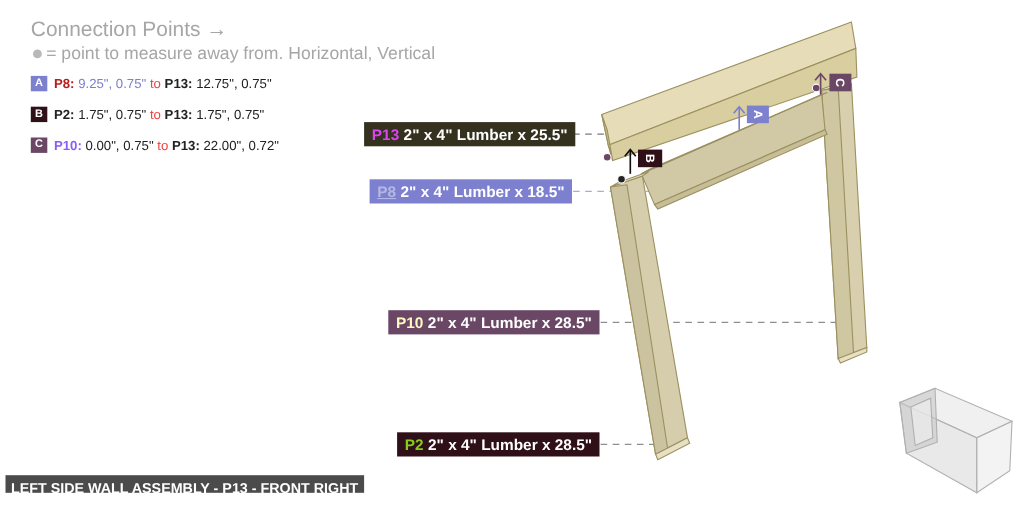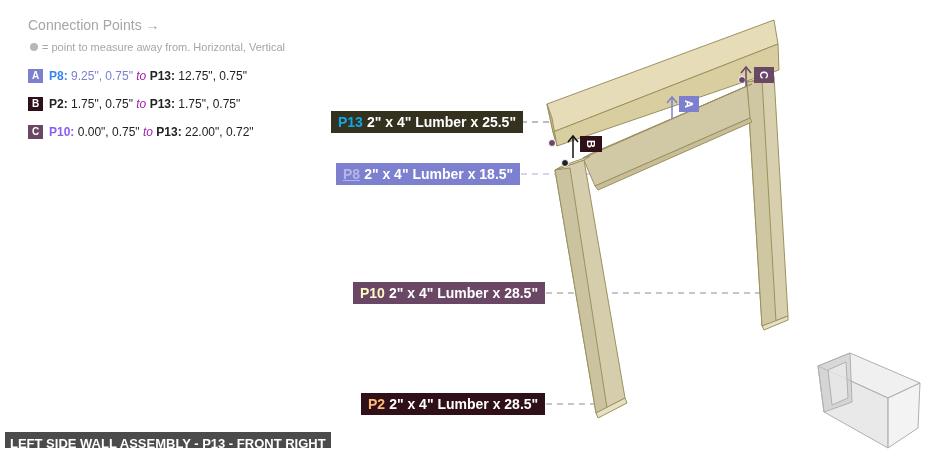--- a/index.html
+++ b/index.html
@@ -1,37 +1,37 @@
 <!DOCTYPE html>
 <html><head>
 <meta charset="utf-8">
 <style>
   html, body { margin:0; padding:0; }
   body { width:928px; height:460px; background:#ffffff; position:relative; overflow:hidden;
          font-family:"Liberation Sans", sans-serif; }
-  .legend-title { position:absolute; left:28px; top:17px; font-size:14px; color:#a6a6a6;text-align:right; }
-  .legend-note { position:absolute; left:30px; top:41px; font-size:11px; color:#a6a6a6; }
+  .legend-title { position:absolute; left:28px; top:17px; font-size:19px; color:#a6a6a6;text-align:right; }
+  .legend-note { position:absolute; left:30px; top:41px; font-size:16px; color:#a6a6a6; }
   .legend-note .dot { display:inline-block; width:8px; height:8px; border-radius:50%; background:#b8b8b8; margin-right:4px; vertical-align:middle; position:relative; top:-1px; }
   .conn-row { position:absolute; left:28px; font-size:12px; color:#222; white-space:nowrap; }
   .conn-badge { display:inline-block; width:15px; height:14px; line-height:14px; text-align:center; color:#fff; font-size:10px; font-weight:bold; margin-right:6px; vertical-align:middle; position:relative; top:-1px; }
   .conn-row b { font-weight:bold; }
-  .conn-row .to { color:#a21caf;font-style:italic; }
+  .conn-row .to { color:#ef4444; }
   .part-label { position:absolute; height:22px; line-height:22px; color:#fff; font-weight:bold; font-size:14px; padding:0 7px; white-space:nowrap; }
-  .part-label .pid { color:#0ea5e9; margin-right:4px; }
+  .part-label .pid { color:#d946ef; margin-right:4px; }
   .footer-label { position:absolute; left:5px; top:432px; height:16px; line-height:24px; padding:0 5px; background:#4b4b4b; color:#fff; font-weight:bold; font-size:13px; white-space:nowrap; }
   svg.drawing { position:absolute; left:0; top:0; }
 </style>
 </head>
 <body>
 
 <div class="legend-title">Connection Points →</div>
 <div class="legend-note"><span class="dot"></span><span>= point to measure away from. Horizontal, Vertical</span></div>
 
 <div class="conn-row" style="top:69px;">
-  <span class="conn-badge" style="background:#7c80cf;">A</span><b style="color:#3b82f6;">P8:</b> <span style="color:#7c80cf;">9.25", 0.75"</span> <span class="to">to</span> <b>P13:</b> <span>12.75", 0.75"</span>
+  <span class="conn-badge" style="background:#7c80cf;">A</span><b style="color:#b91c1c;">P8:</b> <span style="color:#7c80cf;">9.25", 0.75"</span> <span class="to">to</span> <b>P13:</b> <span>12.75", 0.75"</span>
 </div>
 <div class="conn-row" style="top:97px;">
   <span class="conn-badge" style="background:#2f1018;">B</span><b>P2:</b> <span>1.75", 0.75"</span> <span class="to">to</span> <b>P13:</b> <span>1.75", 0.75"</span>
 </div>
 <div class="conn-row" style="top:125px;">
   <span class="conn-badge" style="background:#6b4766;">C</span><b style="color:#8b5cf6;">P10:</b> <span>0.00", 0.75"</span> <span class="to">to</span> <b>P13:</b> <span>22.00", 0.72"</span>
 </div>
 
 <svg class="drawing" width="928" height="460" viewBox="0 0 928 460">
 
@@ -108,16 +108,16 @@
 <div class="part-label" style="left:331px; top:111px; background:#34321f;">
   <span class="pid">P13</span><span>2" x 4" Lumber  x 25.5"</span>
 </div>
 <div class="part-label" style="left:336px; top:163px; background:#7c80cf;">
   <span class="pid" style="color:#b4b7e6;text-decoration:underline;">P8</span><span>2" x 4" Lumber  x 18.5"</span>
 </div>
 <div class="part-label" style="left:353px; top:282px; background:#6b4766;">
   <span class="pid" style="color:#fef9c3;">P10</span><span>2" x 4" Lumber  x 28.5"</span>
 </div>
 <div class="part-label" style="left:361px; top:393px; background:#2f1018;">
-  <span class="pid" style="color:#fdba74;">P2</span><span>2" x 4" Lumber  x 28.5"</span>
+  <span class="pid" style="color:#84cc16;">P2</span><span>2" x 4" Lumber  x 28.5"</span>
 </div>
 
 <div class="footer-label">LEFT SIDE WALL ASSEMBLY - P13 - FRONT RIGHT</div>
 
 </body></html>

